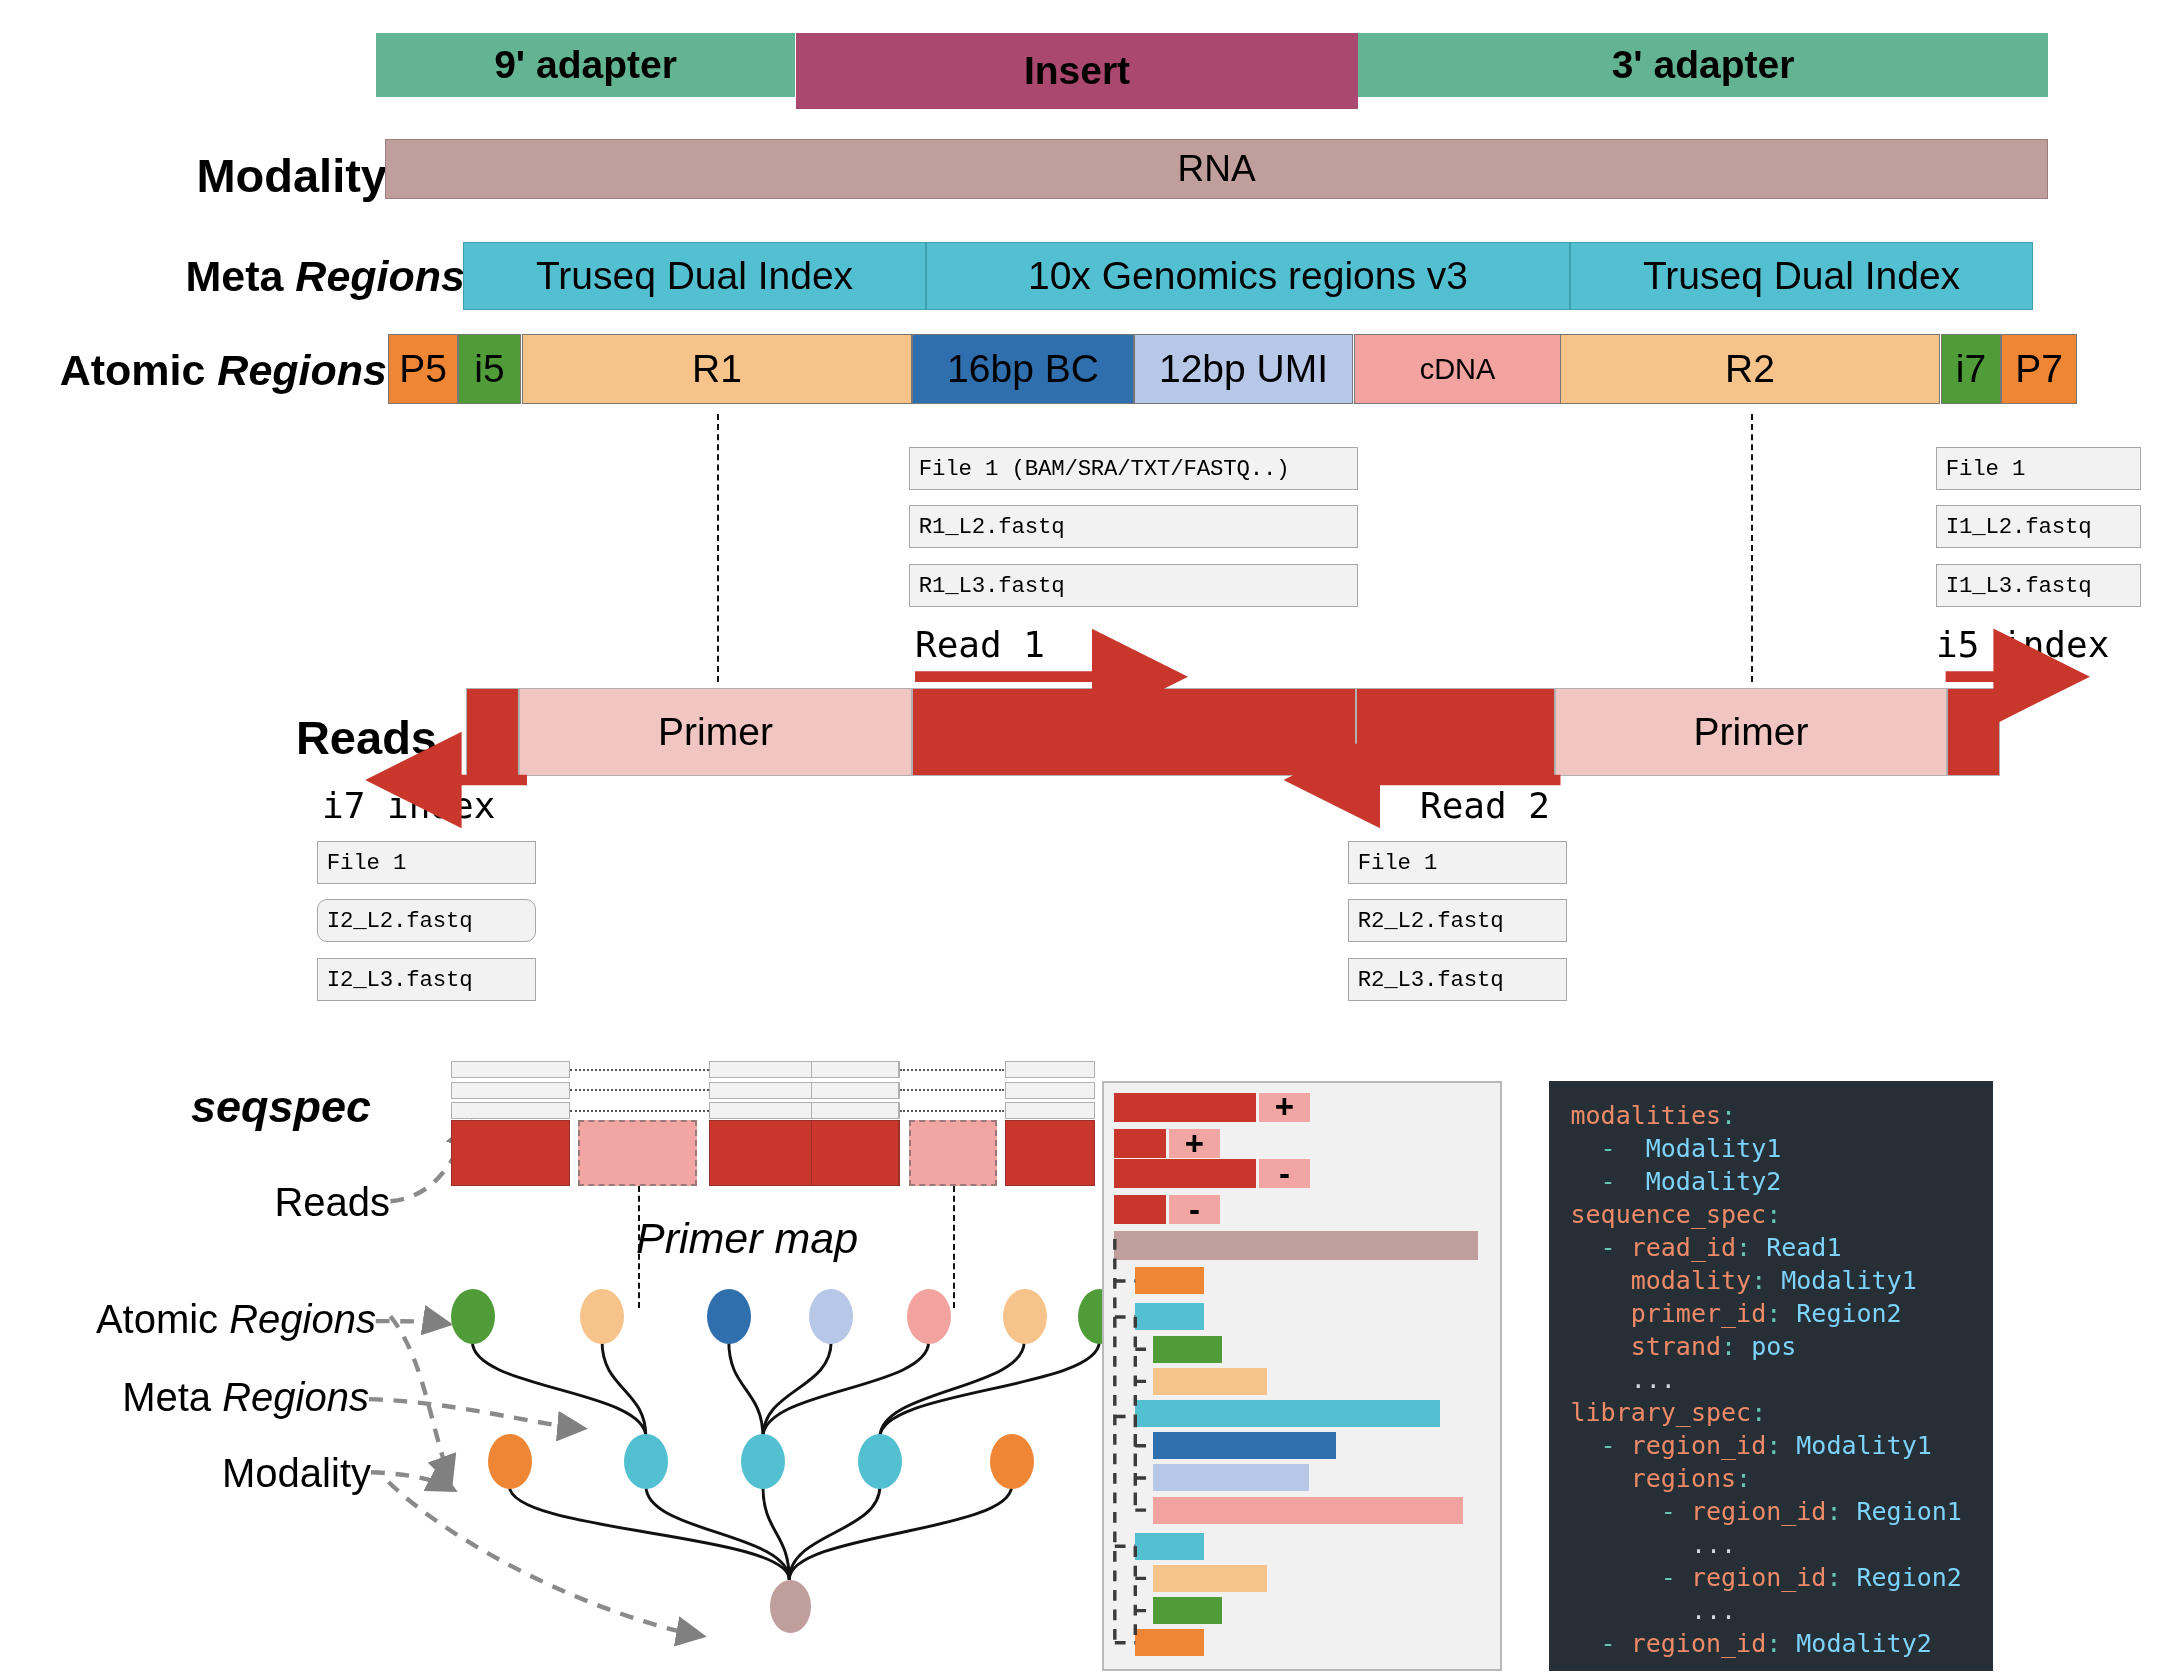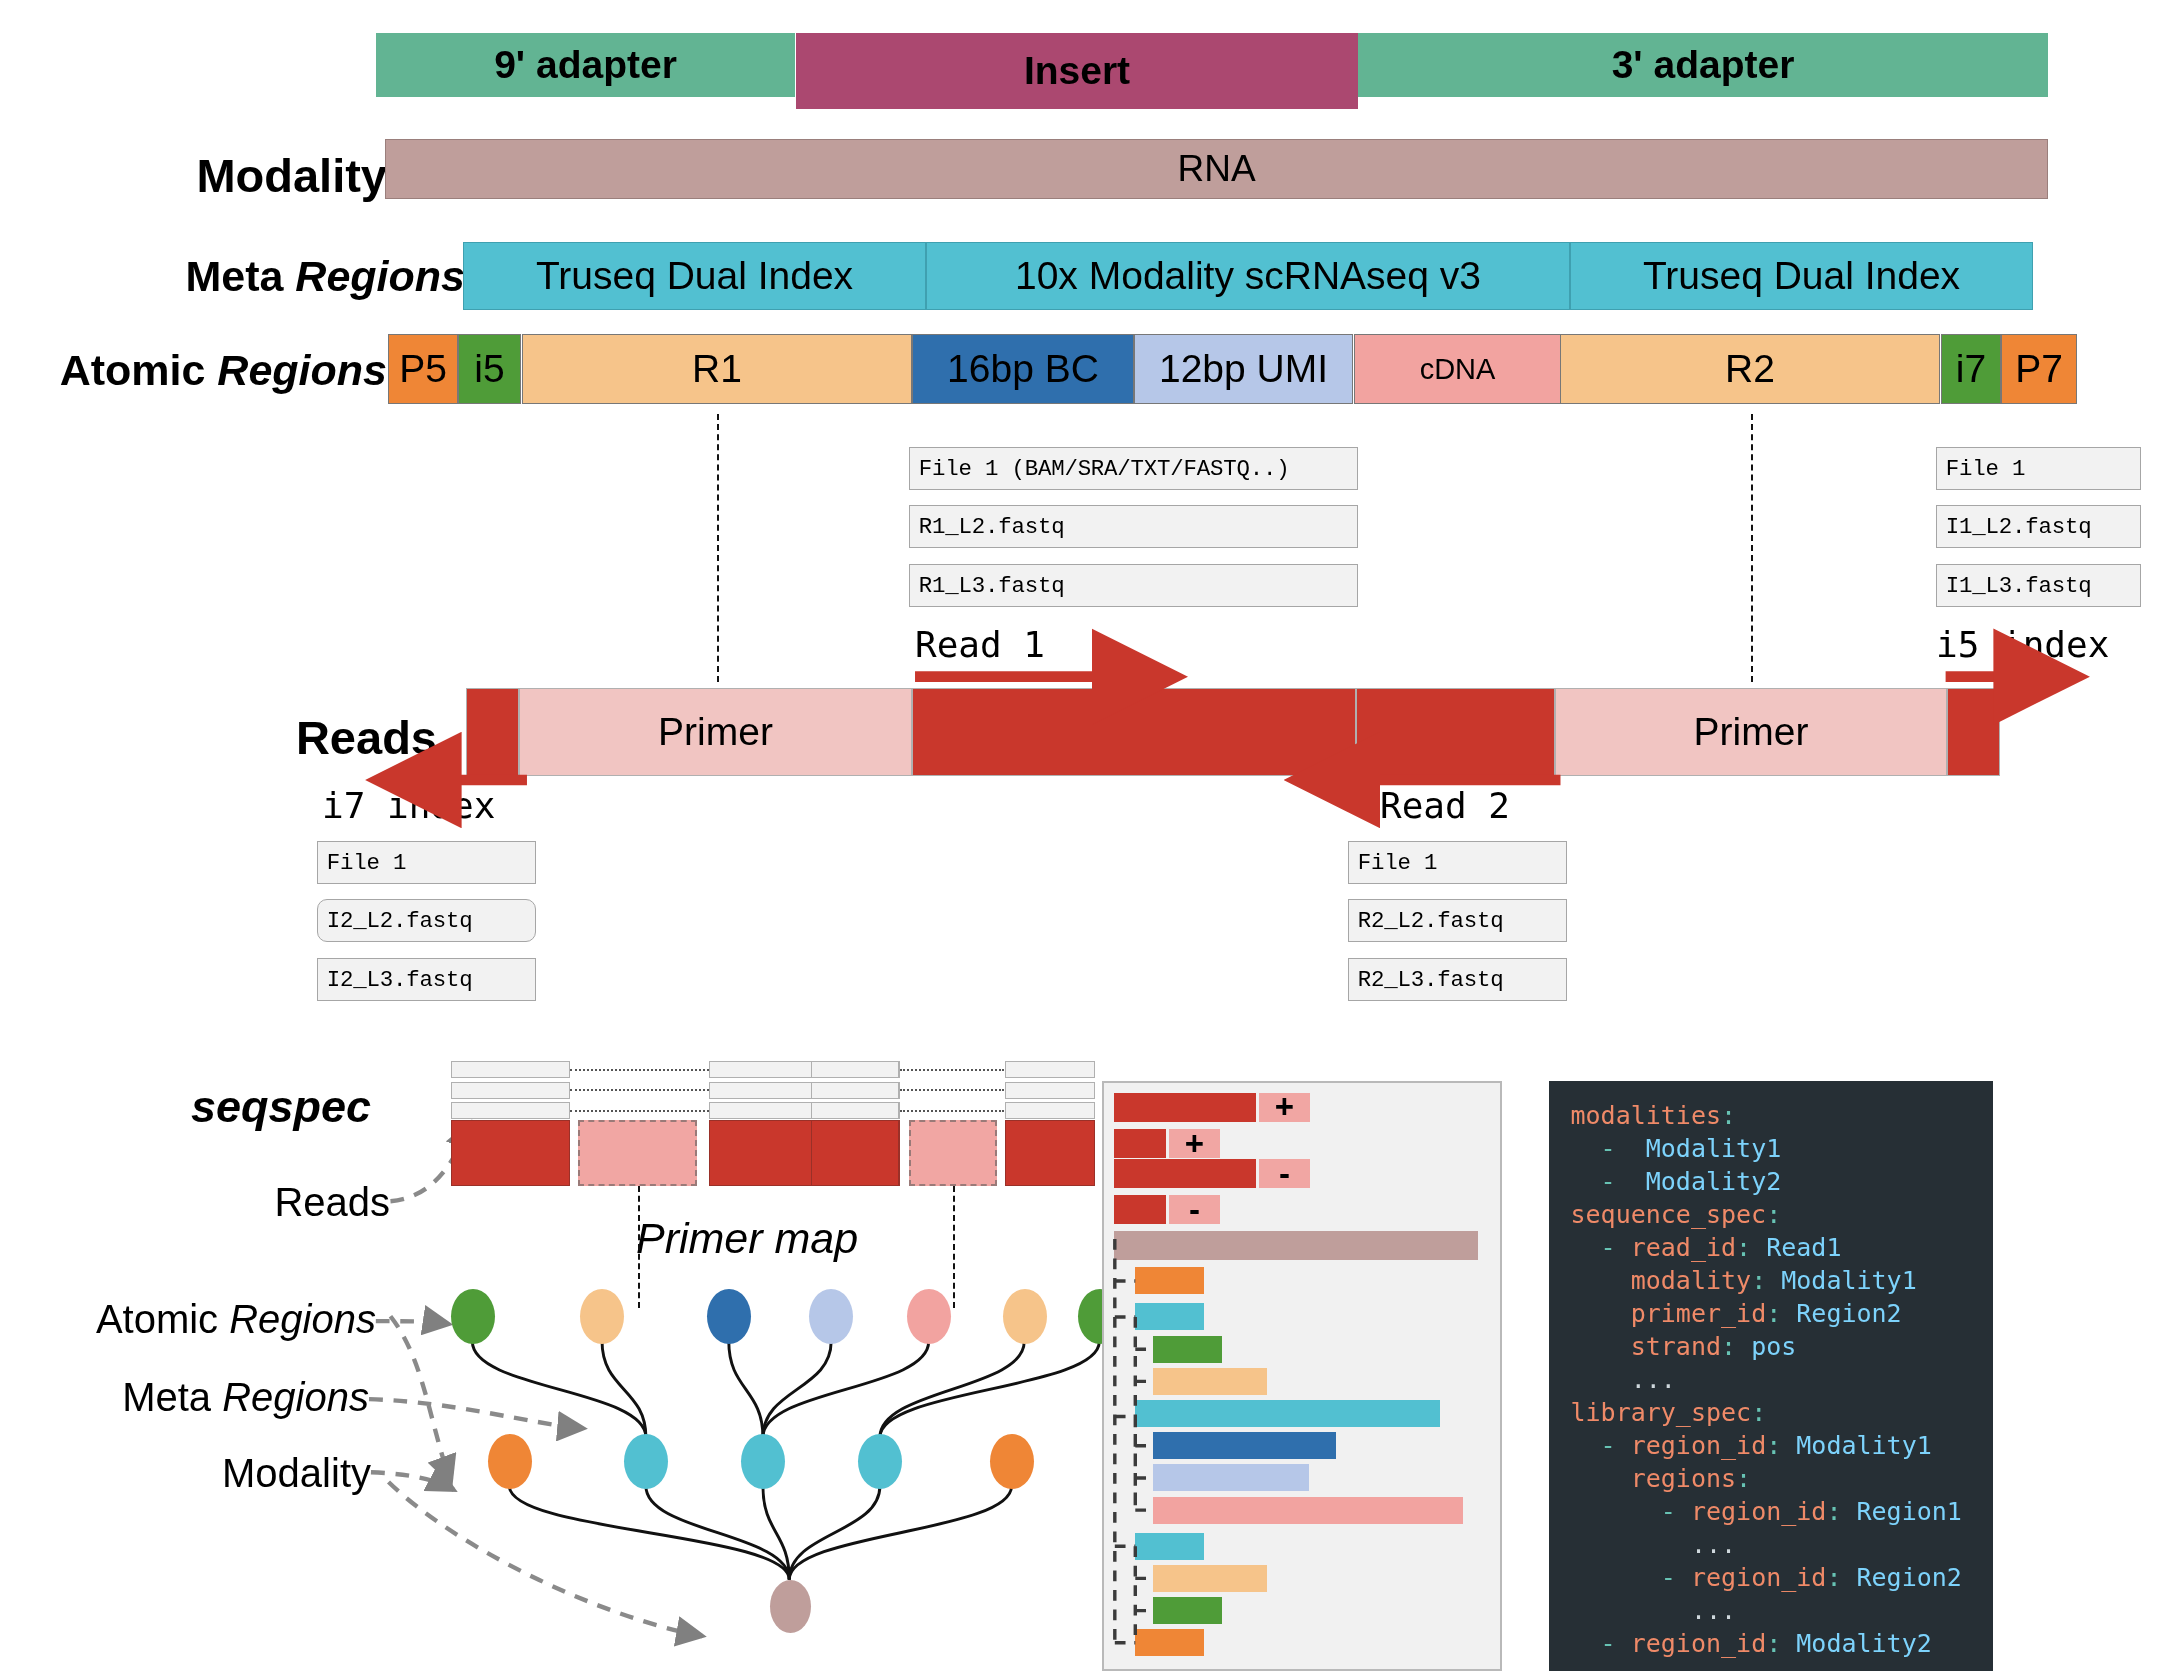--- a/index.html
+++ b/index.html
@@ -163,21 +163,21 @@
 <div id="modalitybar">
     <div class="seg" style="left: 385px; top: 139px; width: 1663px; height: 60px; background: rgb(191, 158, 155); font-size: 37px; border: 1.5px solid rgb(154, 127, 124);">
       <span>RNA</span>
     </div>
   </div>
 <div id="metabar">
     <div class="seg" style="left: 463px; top: 242px; width: 463px; height: 68px; background: rgb(82, 192, 209); font-size: 39px; border: 1.5px solid rgb(63, 160, 176);">
       <span>Truseq Dual Index</span>
     </div>
     <div class="seg" style="left: 926px; top: 242px; width: 644px; height: 68px; background: rgb(82, 192, 209); font-size: 39px; border: 1.5px solid rgb(63, 160, 176);">
-      <span>10x Modality scRNAseq v3</span>
+      <span>10x Genomics regions v3</span>
     </div>
     <div class="seg" style="left: 1570px; top: 242px; width: 463px; height: 68px; background: rgb(82, 192, 209); font-size: 39px; border: 1.5px solid rgb(63, 160, 176);">
       <span>Truseq Dual Index</span>
     </div>
   </div>
 <div id="atomicbar">
     <div class="seg" style="left: 388px; top: 334px; width: 70px; height: 70px; background: rgb(239, 134, 54); font-size: 39px; border: 1.5px solid rgb(119, 119, 119);">
       <span>P5</span>
     </div>
     <div class="seg" style="left: 458px; top: 334px; width: 63px; height: 70px; background: rgb(79, 156, 56); font-size: 39px; border: 1.5px solid rgb(119, 119, 119);">
@@ -246,21 +246,21 @@
   </div>
 <div id="read2files">
     <div class="filebox" style="left: 1348px; top: 841px; width: 219px; height: 43px;">File 1</div>
     <div class="filebox" style="left: 1348px; top: 899px; width: 219px; height: 43px;">R2_L2.fastq</div>
     <div class="filebox" style="left: 1348px; top: 958px; width: 219px; height: 43px;">R2_L3.fastq</div>
   </div>
 
 <div class="monolabel" style="left:915px; top:624px;">Read 1</div>
 <div class="monolabel" style="left:1936px; top:624px;">i5 index</div>
 <div class="monolabel" style="left:322px; top:785px;">i7 index</div>
-<div class="monolabel" style="left:1380px; top:785px;">Read 2</div>
+<div class="monolabel" style="left:1380px; top:785px;padding-left:40px;">Read 2</div>
 
 <svg class="overlay" viewBox="0 0 2238 1721" width="2183" height="1678">
   <defs>
     <marker id="arrRed" markerWidth="9" markerHeight="9" refX="1" refY="4.5" orient="auto">
       <path d="M0,0 L9,4.5 L0,9 Z" fill="#c9372c"></path>
     </marker>
     <marker id="arrGray" markerWidth="7" markerHeight="7" refX="6" refY="3.5" orient="auto">
       <path d="M0,0 L7,3.5 L0,7 Z" fill="#808080"></path>
     </marker>
   </defs>

